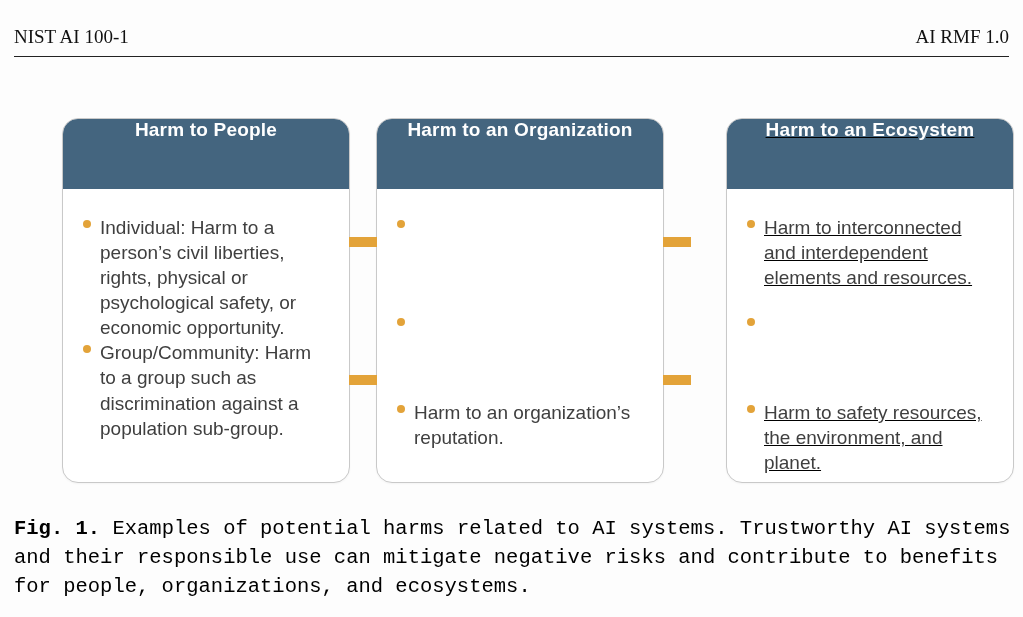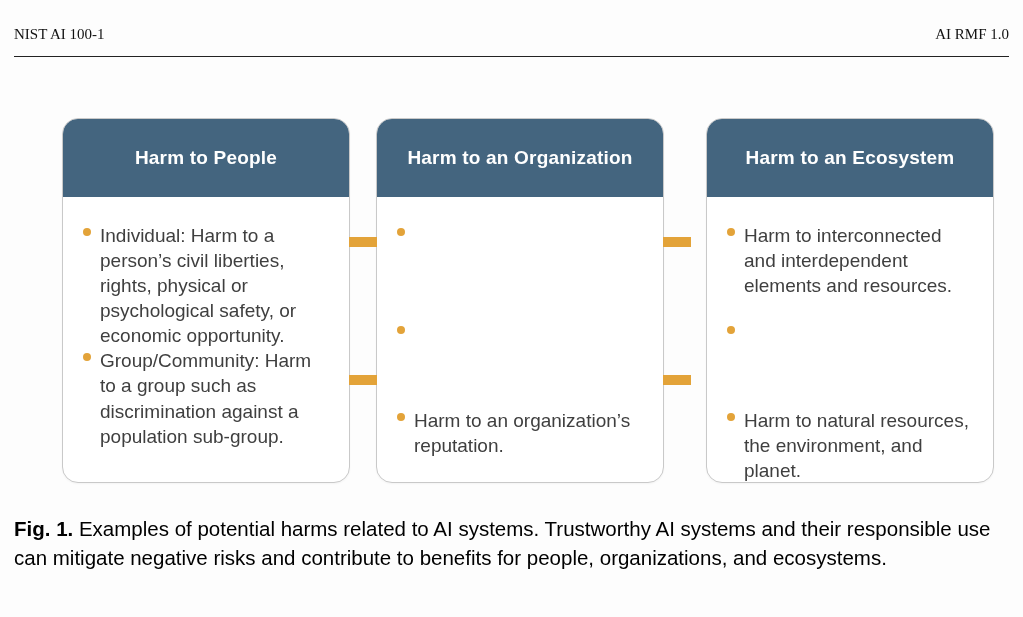--- a/index.html
+++ b/index.html
@@ -12,21 +12,21 @@
   }
 
   
   .running-head {
     position: absolute;
     left: 14px; right: 14px; top: 26px;
     display: flex;
     justify-content: space-between;
     align-items: baseline;
     font-family: "Liberation Serif", serif;
-    font-size: 15px;
+    font-size: 19px;
     color: #111;
   }
   .head-rule {
     position: absolute;
     left: 14px; right: 14px; top: 56px;
     border-top: 1.5px solid #222;
   }
 
   
   .cards-row {
@@ -39,27 +39,26 @@
     top: 0;
     width: 288px; height: 365px;
     background: #ffffff;
     border: 1.5px solid #c9c9c9;
     border-radius: 16px;
     overflow: hidden;
     box-shadow: 0 1px 2px rgba(0,0,0,0.04);
   }
   .card-1 { left: 0; }
   .card-2 { left: 314px; }
-  .card-3 { left: 644px; }
+  .card-3 { left: 664px; text-decoration: underline; }
 
   .card-header {
-    height: 78px;
+    height: 70px;
     background: var(--header-bg, #44657f);
     display: flex;
-    align-items: center;
     justify-content: center;
     border-radius: 14px 14px 0 0;
   }
   .card-title {
     color: #ffffff;
     font-size: 19px;
     font-weight: 700;
     letter-spacing: 0.2px;
   }
 
@@ -96,21 +95,21 @@
   .conn-a1 { left: 287px; top: 119px; }
   .conn-a2 { left: 287px; top: 257px; }
   .conn-b1 { left: 601px; top: 119px; }
   .conn-b2 { left: 601px; top: 257px; }
 
   
   .caption {
     position: absolute;
     left: 14px; top: 514px;
     width: 1000px;
-    font-family: Liberation Sans, sans-serif;
+    font-family: Liberation Mono, monospace;
     font-size: 20.5px;
     line-height: 1.42;
     color: #000;
   }
   .caption .fig-label { font-weight: 700; }
 </style>
 </head>
 <body>
 
 <div class="running-head">
@@ -167,21 +166,21 @@
       <ul class="bullets">
         <li class="slot-1">
           <span class="dot"></span>
           <span class="bullet-text">Harm to interconnected and interdependent elements and resources.</span>
         </li>
         <li class="slot-2">
           <span class="dot"></span>
         </li>
         <li class="slot-3">
           <span class="dot"></span>
-          <span class="bullet-text">Harm to natural resources, the environment, and planet.</span>
+          <span class="bullet-text">Harm to safety resources, the environment, and planet.</span>
         </li>
       </ul>
     </div>
   </div>
 
   <div class="connector conn-a1"></div>
   <div class="connector conn-a2"></div>
   <div class="connector conn-b1"></div>
   <div class="connector conn-b2"></div>
 </div>

